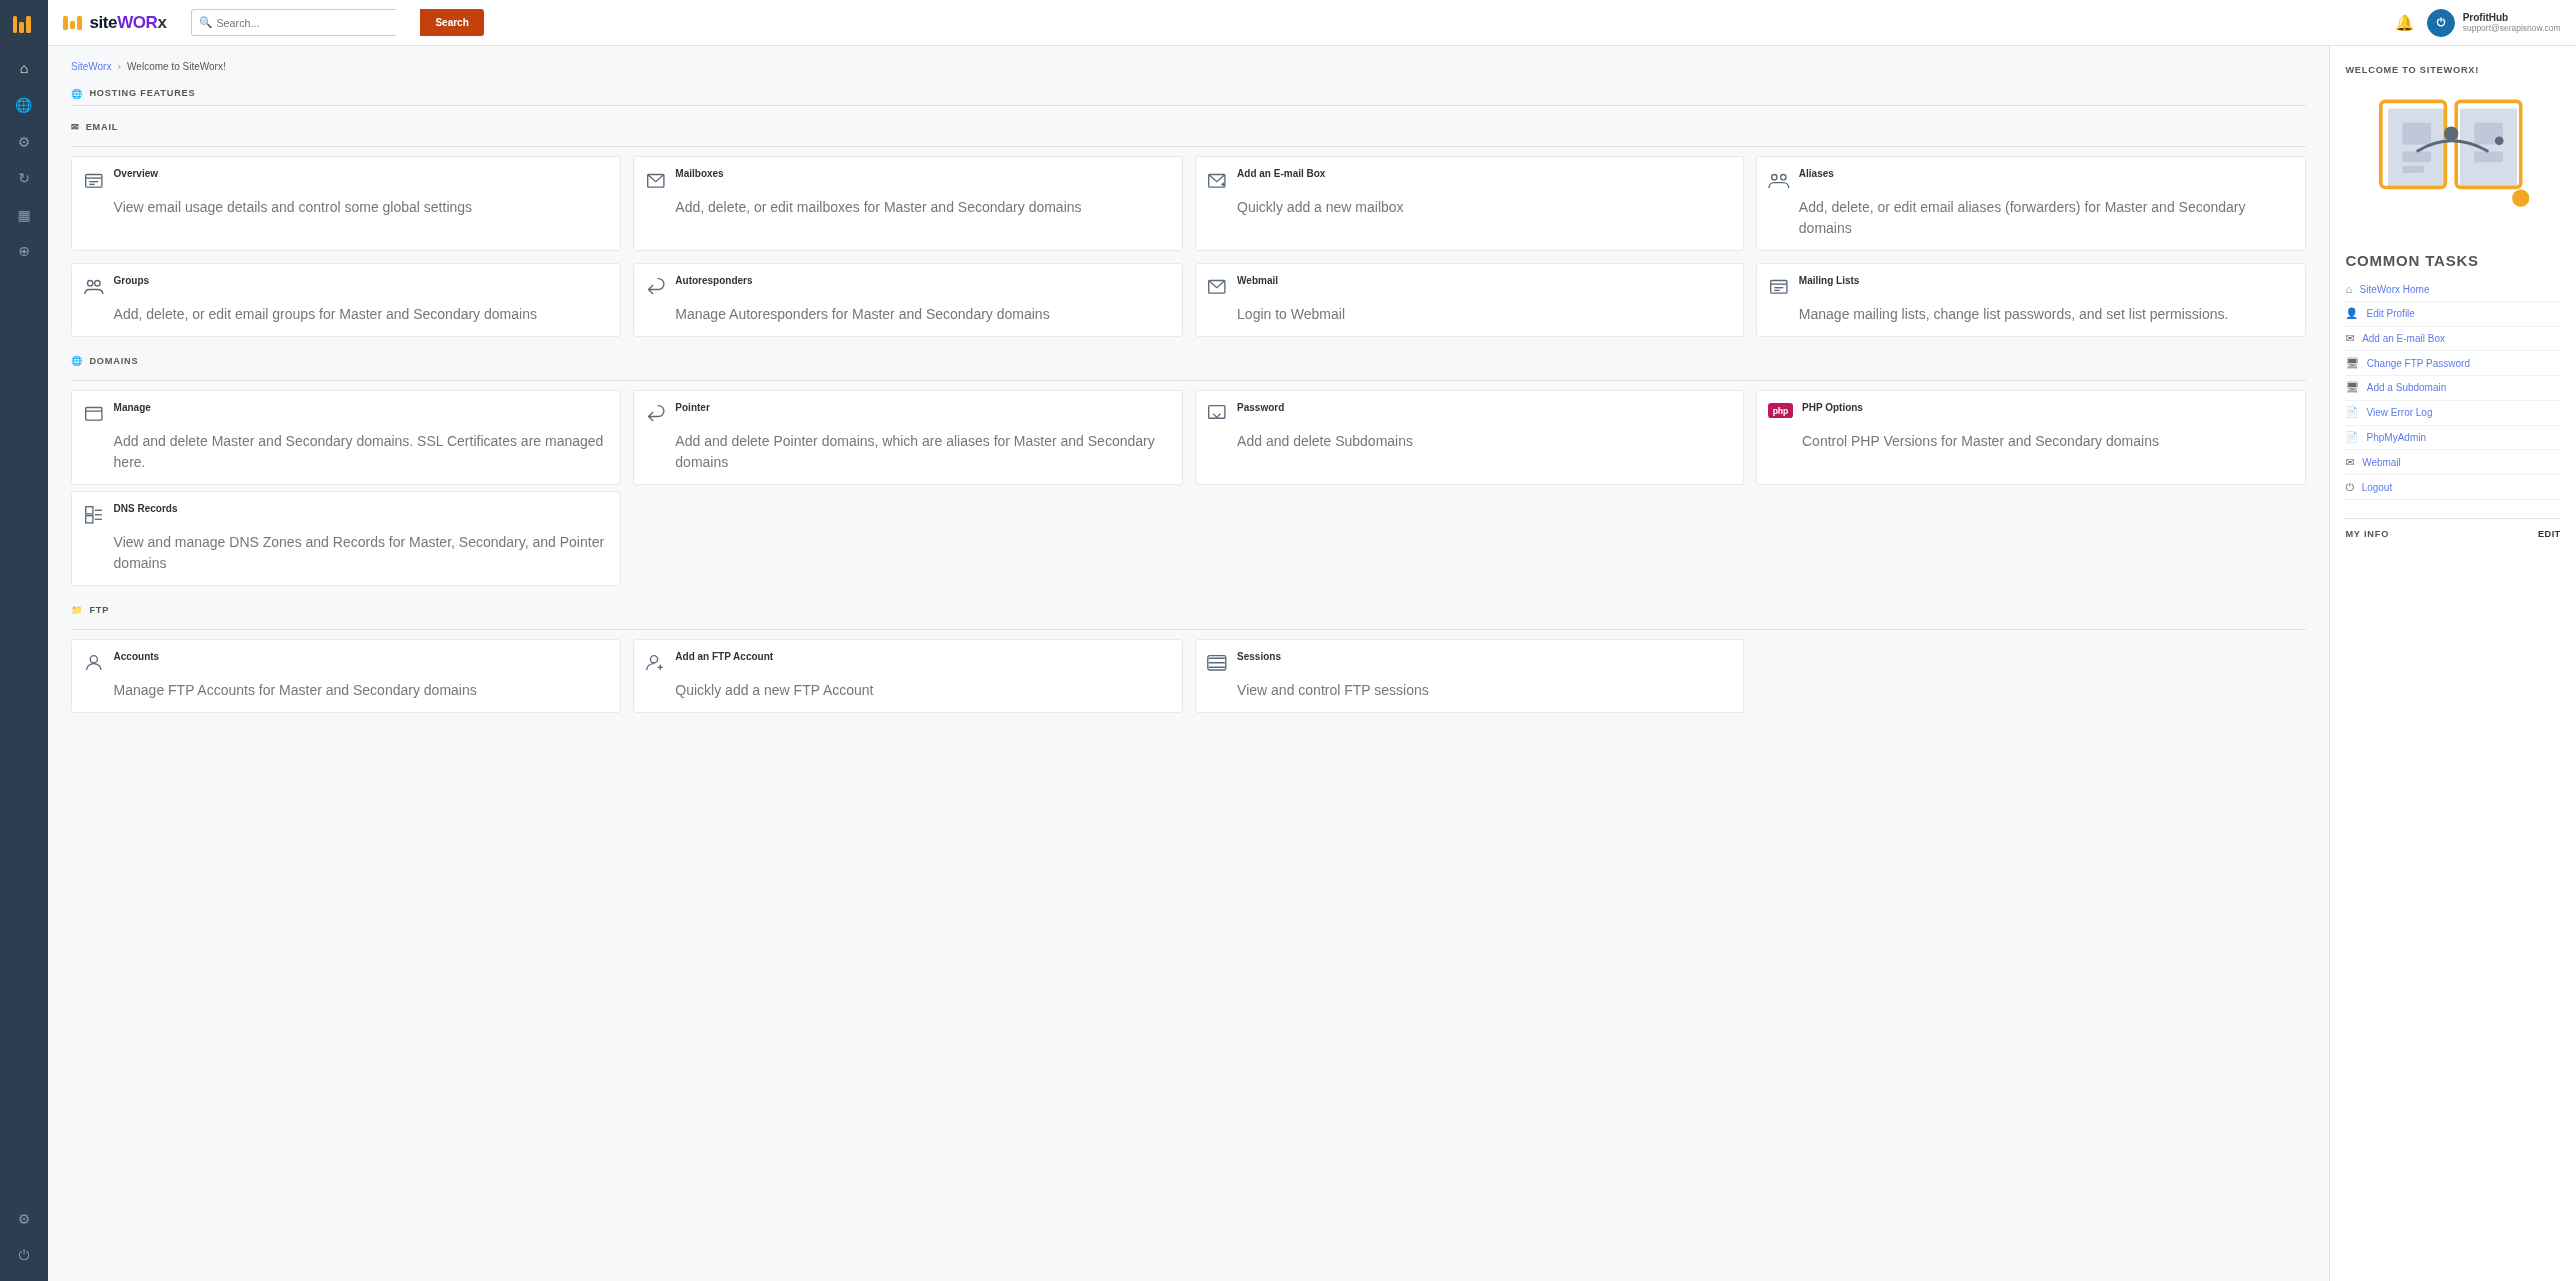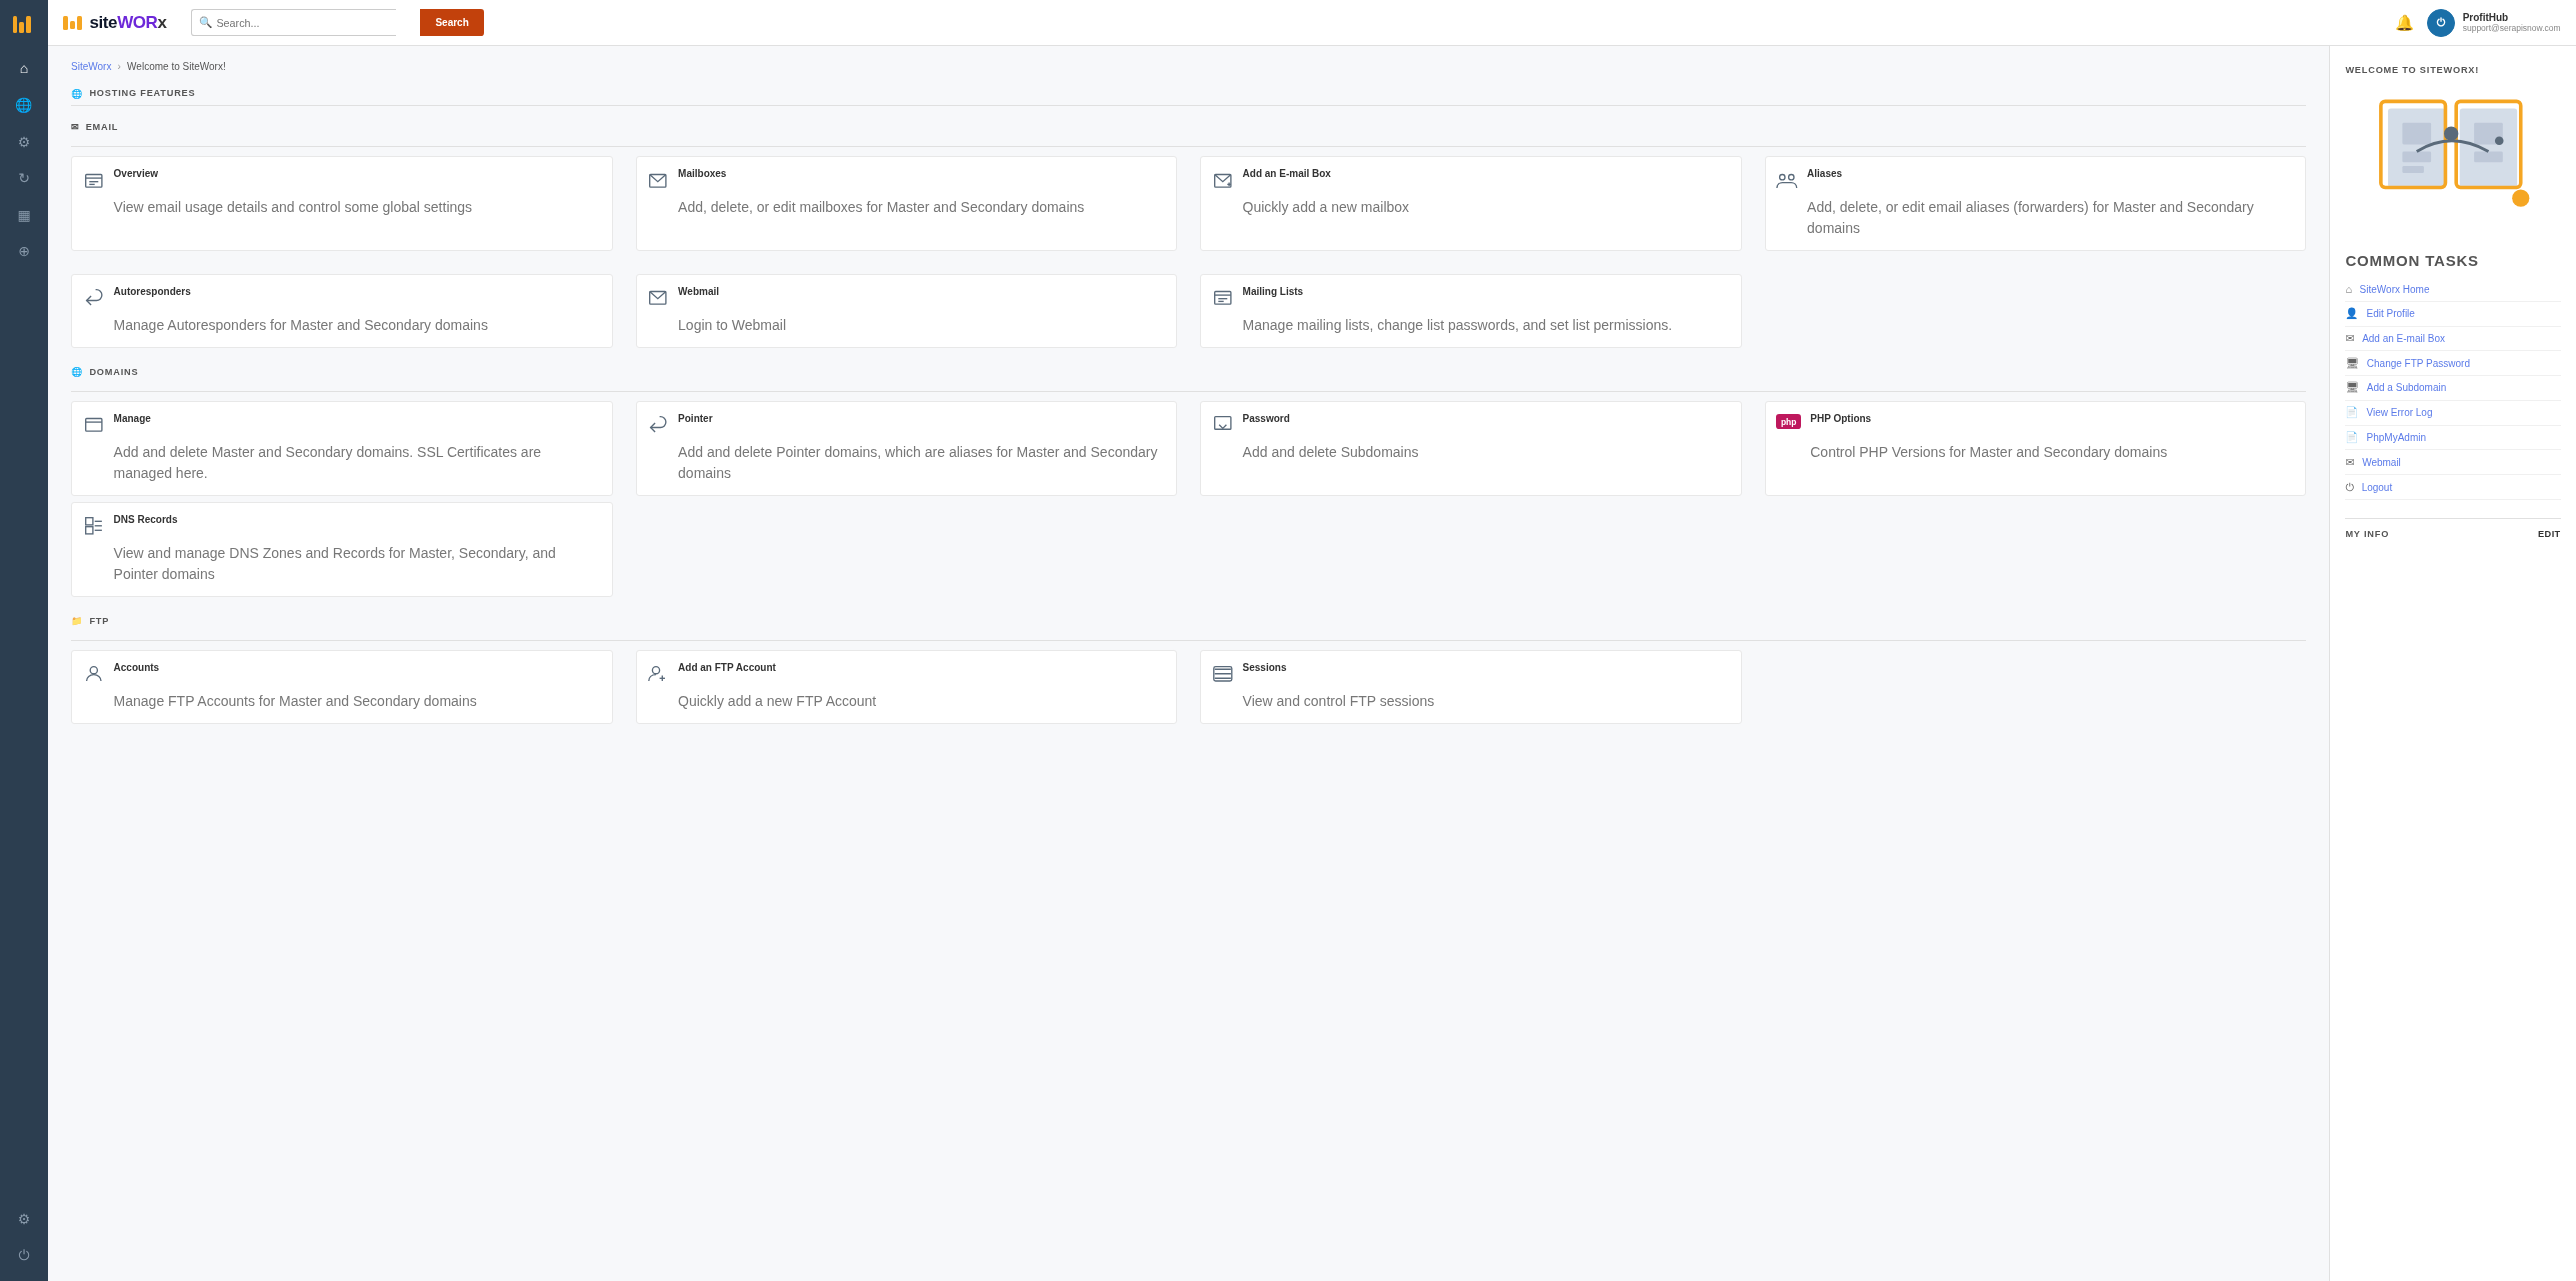--- a/index.html
+++ b/index.html
@@ -183,21 +183,21 @@
       padding-bottom: 6.2px;
       border-bottom: 0.8px solid #e0e0e0;
     }
 
     .features-section { margin-bottom: 23px; }
     .feature-section-label { margin-top: 15.4px; }
 
     .feature-grid {
       display: grid;
       grid-template-columns: repeat(4, 1fr);
-      gap: 23px;
+      gap: 12px;
     }
     .feature-item {
       display: flex;
       align-items: flex-start;
       gap: 9.2px;
       padding: 10.8px;
       background: #fff;
       border: 0.8px solid #e8e8e8;
       border-radius: 3.1px;
       cursor: pointer;
@@ -403,20 +403,33 @@
                 </svg>
             </div>
             <div class="feature-text">
               <h4>Aliases</h4>
               <p>Add, delete, or edit email aliases (forwarders) for Master and Secondary domains</p>
             </div>
           </div>
           <div class="feature-item">
             <div class="feature-icon">
               <svg width="21.6" height="21.6" viewBox="0 0 24 24" fill="none" stroke="#5a6a7a" stroke-width="1.5">
+                  <circle cx="8" cy="8" r="3"></circle>
+                  <circle cx="16" cy="8" r="3"></circle>
+                  <path d="M2 20c0-3 2.5-5 6-5h8c3.5 0 6 2 6 5"></path>
+                </svg>
+            </div>
+            <div class="feature-text">
+              <h4>Groups</h4>
+              <p>Add, delete, or edit email groups for Master and Secondary domains</p>
+            </div>
+          </div>
+          <div class="feature-item">
+            <div class="feature-icon">
+              <svg width="21.6" height="21.6" viewBox="0 0 24 24" fill="none" stroke="#5a6a7a" stroke-width="1.5">
                   <path d="M9 10l-5 5 5 5"></path>
                   <path d="M4 15h11a6 6 0 0 0 0-12h-1"></path>
                 </svg>
             </div>
             <div class="feature-text">
               <h4>Autoresponders</h4>
               <p>Manage Autoresponders for Master and Secondary domains</p>
             </div>
           </div>
           <div class="feature-item">

